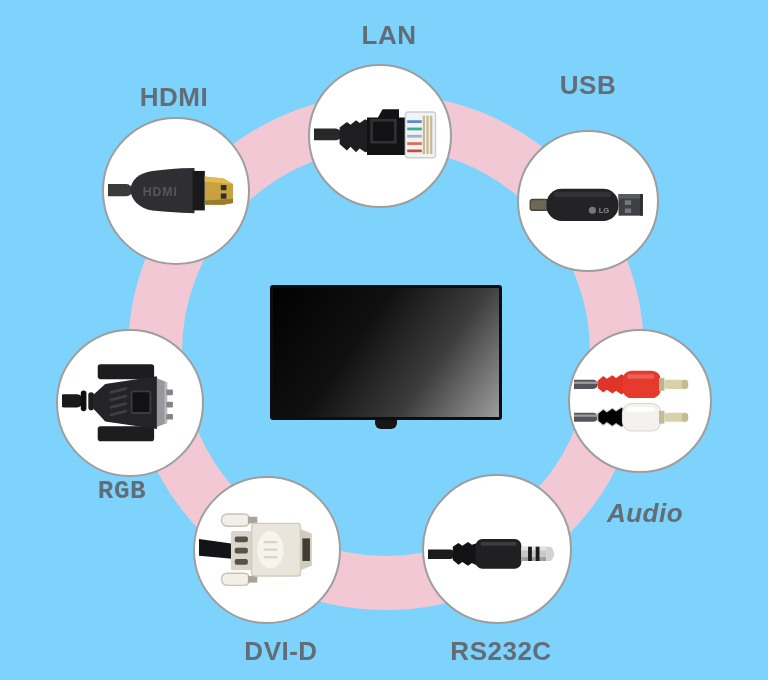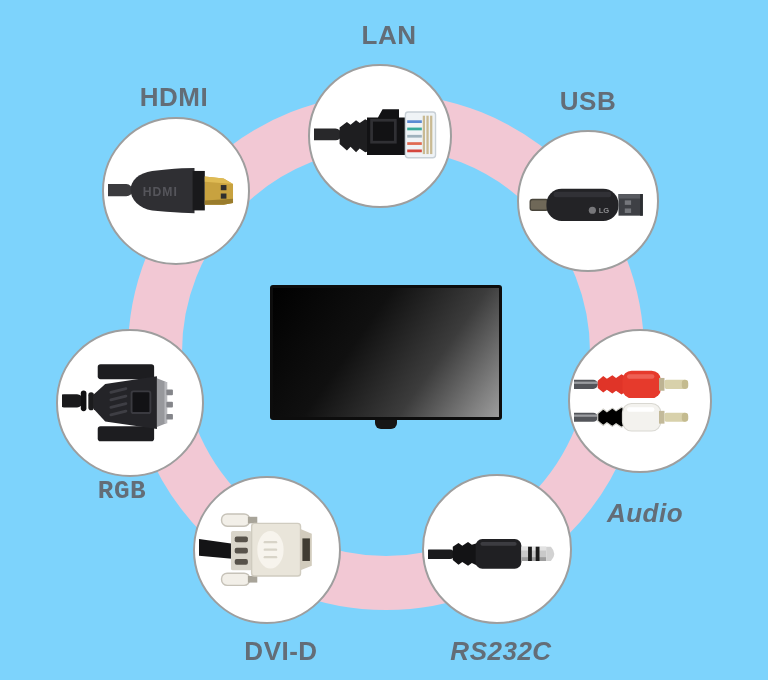--- a/index.html
+++ b/index.html
@@ -82,21 +82,21 @@
       <rect x="34" y="57.5" width="64" height="6" rx="3" fill="#38383d" opacity="0.7"></rect>
       <circle cx="77" cy="78" r="4" fill="#77777a"></circle>
       <text x="84" y="81.5" font-size="8.5" font-weight="bold" fill="#8c8c8f" font-family="Liberation Sans, sans-serif">LG</text>
       <rect x="106" y="60" width="27" height="24" fill="#3e4045"></rect>
       <rect x="106" y="60" width="27" height="5" fill="#585a60"></rect>
       <rect x="130" y="60" width="3" height="24" fill="#2c2e32"></rect>
       <rect x="113" y="67" width="7" height="5" fill="#75777c"></rect>
       <rect x="113" y="76" width="7" height="5" fill="#75777c"></rect>
     </svg>
   </div>
-  <div class="plabel" style="left:588px; top:88px;">USB</div>
+  <div class="plabel" style="left:588px; top:72px;">USB</div>
 
   <div class="port" style="left:568px; top:329px; width:144px; height:144px;">
     <svg viewBox="0 0 144 144">
 
       <rect x="-6" y="49" width="32" height="10" rx="5" fill="#53555a"></rect>
       <rect x="-6" y="51" width="32" height="2.5" fill="#9a9ca0"></rect>
       <path d="M26 50 L32 45 L36 48 L42 44 L46 47 L52 43 L55 45 L55 63 L52 65 L46 61 L42 64 L36 60 L32 63 L26 58 Z" fill="#e03428"></path>
       <rect x="53" y="39" width="42" height="30" rx="10" fill="#e63a2c"></rect>
       <rect x="58" y="43" width="30" height="5" rx="2.5" fill="#f0675c" opacity="0.85"></rect>
       <rect x="93" y="47" width="6" height="14" fill="#bdb393"></rect>
@@ -170,20 +170,20 @@
       <rect x="50" y="62" width="48" height="31" rx="7" fill="#202023"></rect>
       <rect x="55" y="65" width="38" height="4" rx="2" fill="#3c3c41"></rect>
       <rect x="98" y="70" width="26" height="15" fill="#c9c9c9"></rect>
       <rect x="98" y="70" width="26" height="4" fill="#e2e2e2"></rect>
       <rect x="98" y="81" width="26" height="4" fill="#9e9e9e"></rect>
       <rect x="105" y="70" width="4" height="15" fill="#1c1c1c"></rect>
       <rect x="113" y="70" width="4" height="15" fill="#1c1c1c"></rect>
       <path d="M124 70 L129 70 Q136 77.5 129 85 L124 85 Z" fill="#d2d2d2"></path>
     </svg>
   </div>
-  <div class="plabel" style="left:501px; top:638px;font-style:italic;">RS232C</div>
+  <div class="plabel" style="left:501px; top:638px;">RS232C</div>
 
   <div class="tv">
     <div class="tv-screen"></div>
     <div class="tv-stand"></div>
   </div>
 
 </div>
 
 </body></html>

